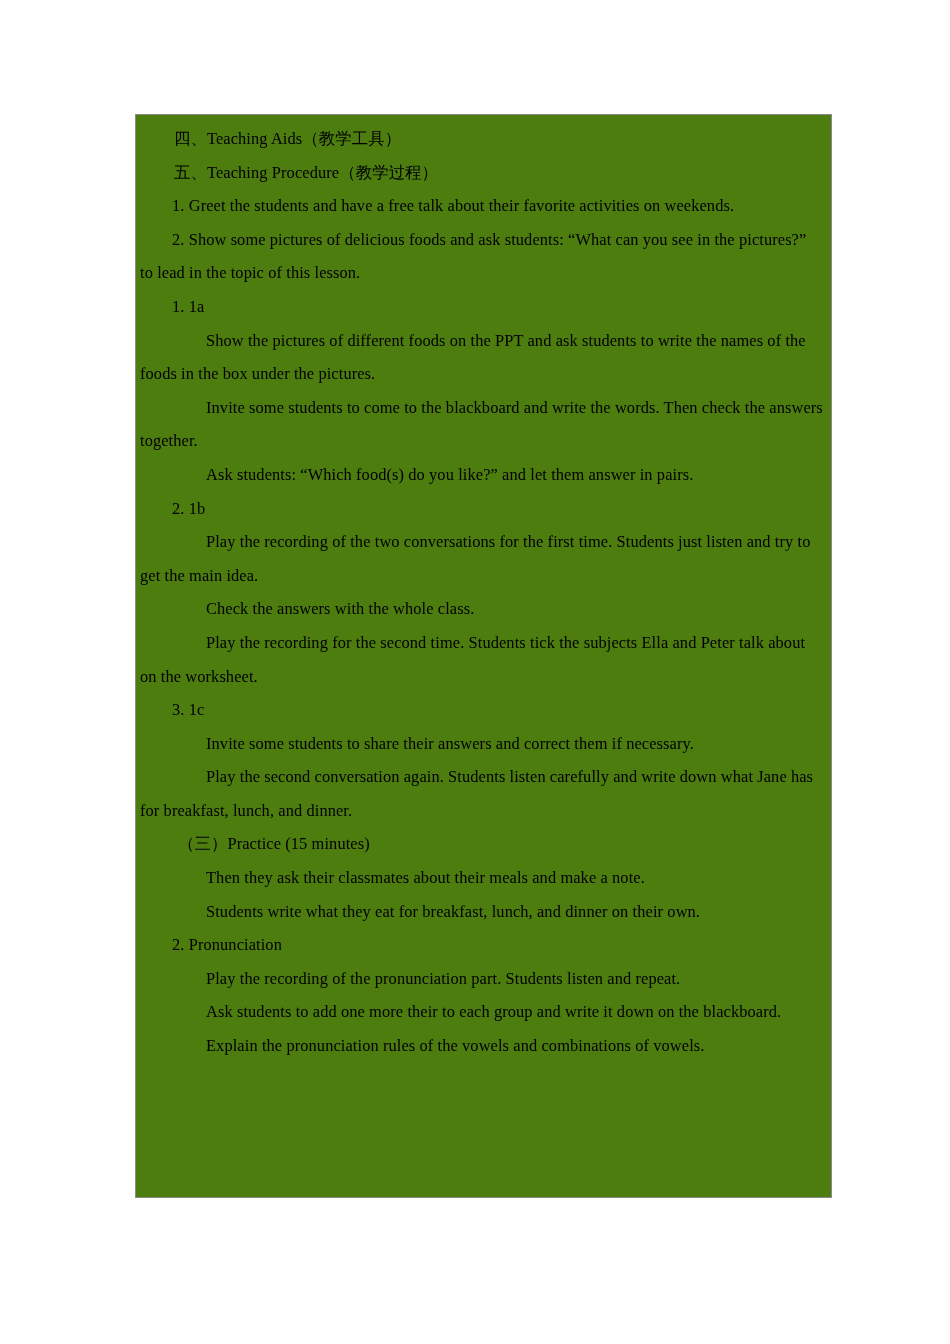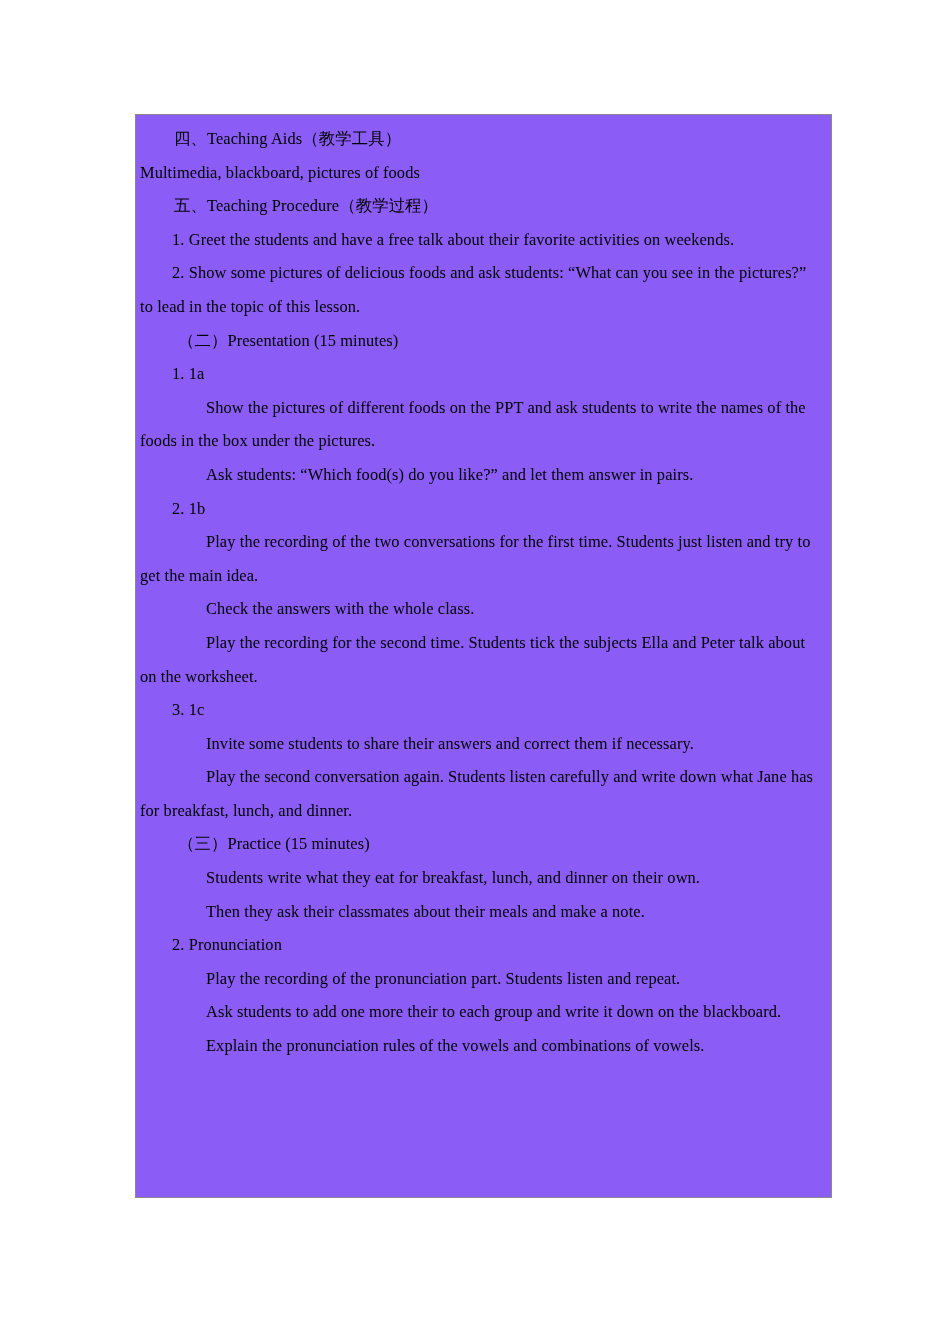--- a/index.html
+++ b/index.html
@@ -24,21 +24,21 @@
 
   
   #doc-table {
     position: absolute;
     left: 135px;
     top: 114px;
     width: 697px;
     height: 1084px;
     box-sizing: border-box;
     border: 1px solid #8a8a8a;
-    background: #8b5cf6;
+    background: #4d7c0f;
     overflow: hidden;
   }
 
   #doc-cell {
     box-sizing: border-box;
     width: 100%;
     height: 100%;
     padding: 7px 8px 0 4px;
   }
 
@@ -61,38 +61,37 @@
 </style>
 </head>
 <body>
 
 <div id="page">
 
   <div id="doc-table">
     <div id="doc-cell">
 
     <p class="p lvl-head">四、Teaching Aids（教学工具）</p>
-        <p class="p lvl-plain">Multimedia, blackboard, pictures of foods</p>
         <p class="p lvl-head">五、Teaching Procedure（教学过程）</p>
         <p class="p lvl-num">1. Greet the students and have a free talk about their favorite activities on weekends.</p>
         <p class="p lvl-num">2. Show some pictures of delicious foods and ask students: “What can you see in the pictures?” to lead in the topic of this lesson.</p>
-        <p class="p lvl-sub">（二）Presentation (15 minutes)</p>
         <p class="p lvl-num">1. 1a</p>
         <p class="p lvl-body">Show the pictures of different foods on the PPT and ask students to write the names of the foods in the box under the pictures.</p>
+        <p class="p lvl-body">Invite some students to come to the blackboard and write the words. Then check the answers together.</p>
         <p class="p lvl-body">Ask students: “Which food(s) do you like?” and let them answer in pairs.</p>
         <p class="p lvl-num">2. 1b</p>
         <p class="p lvl-body">Play the recording of the two conversations for the first time. Students just listen and try to get the main idea.</p>
         <p class="p lvl-body">Check the answers with the whole class.</p>
         <p class="p lvl-body">Play the recording for the second time. Students tick the subjects Ella and Peter talk about on the worksheet.</p>
         <p class="p lvl-num">3. 1c</p>
         <p class="p lvl-body">Invite some students to share their answers and correct them if necessary.</p>
         <p class="p lvl-body">Play the second conversation again. Students listen carefully and write down what Jane has for breakfast, lunch, and dinner.</p>
         <p class="p lvl-sub">（三）Practice (15 minutes)</p>
+        <p class="p lvl-body">Then they ask their classmates about their meals and make a note.</p>
         <p class="p lvl-body">Students write what they eat for breakfast, lunch, and dinner on their own.</p>
-        <p class="p lvl-body">Then they ask their classmates about their meals and make a note.</p>
         <p class="p lvl-num">2. Pronunciation</p>
         <p class="p lvl-body">Play the recording of the pronunciation part. Students listen and repeat.</p>
         <p class="p lvl-body">Ask students to add one more their to each group and write it down on the blackboard.</p>
         <p class="p lvl-body">Explain the pronunciation rules of the vowels and combinations of vowels.</p>
       </div>
   </div>
 
 </div>
 
 </body></html>

